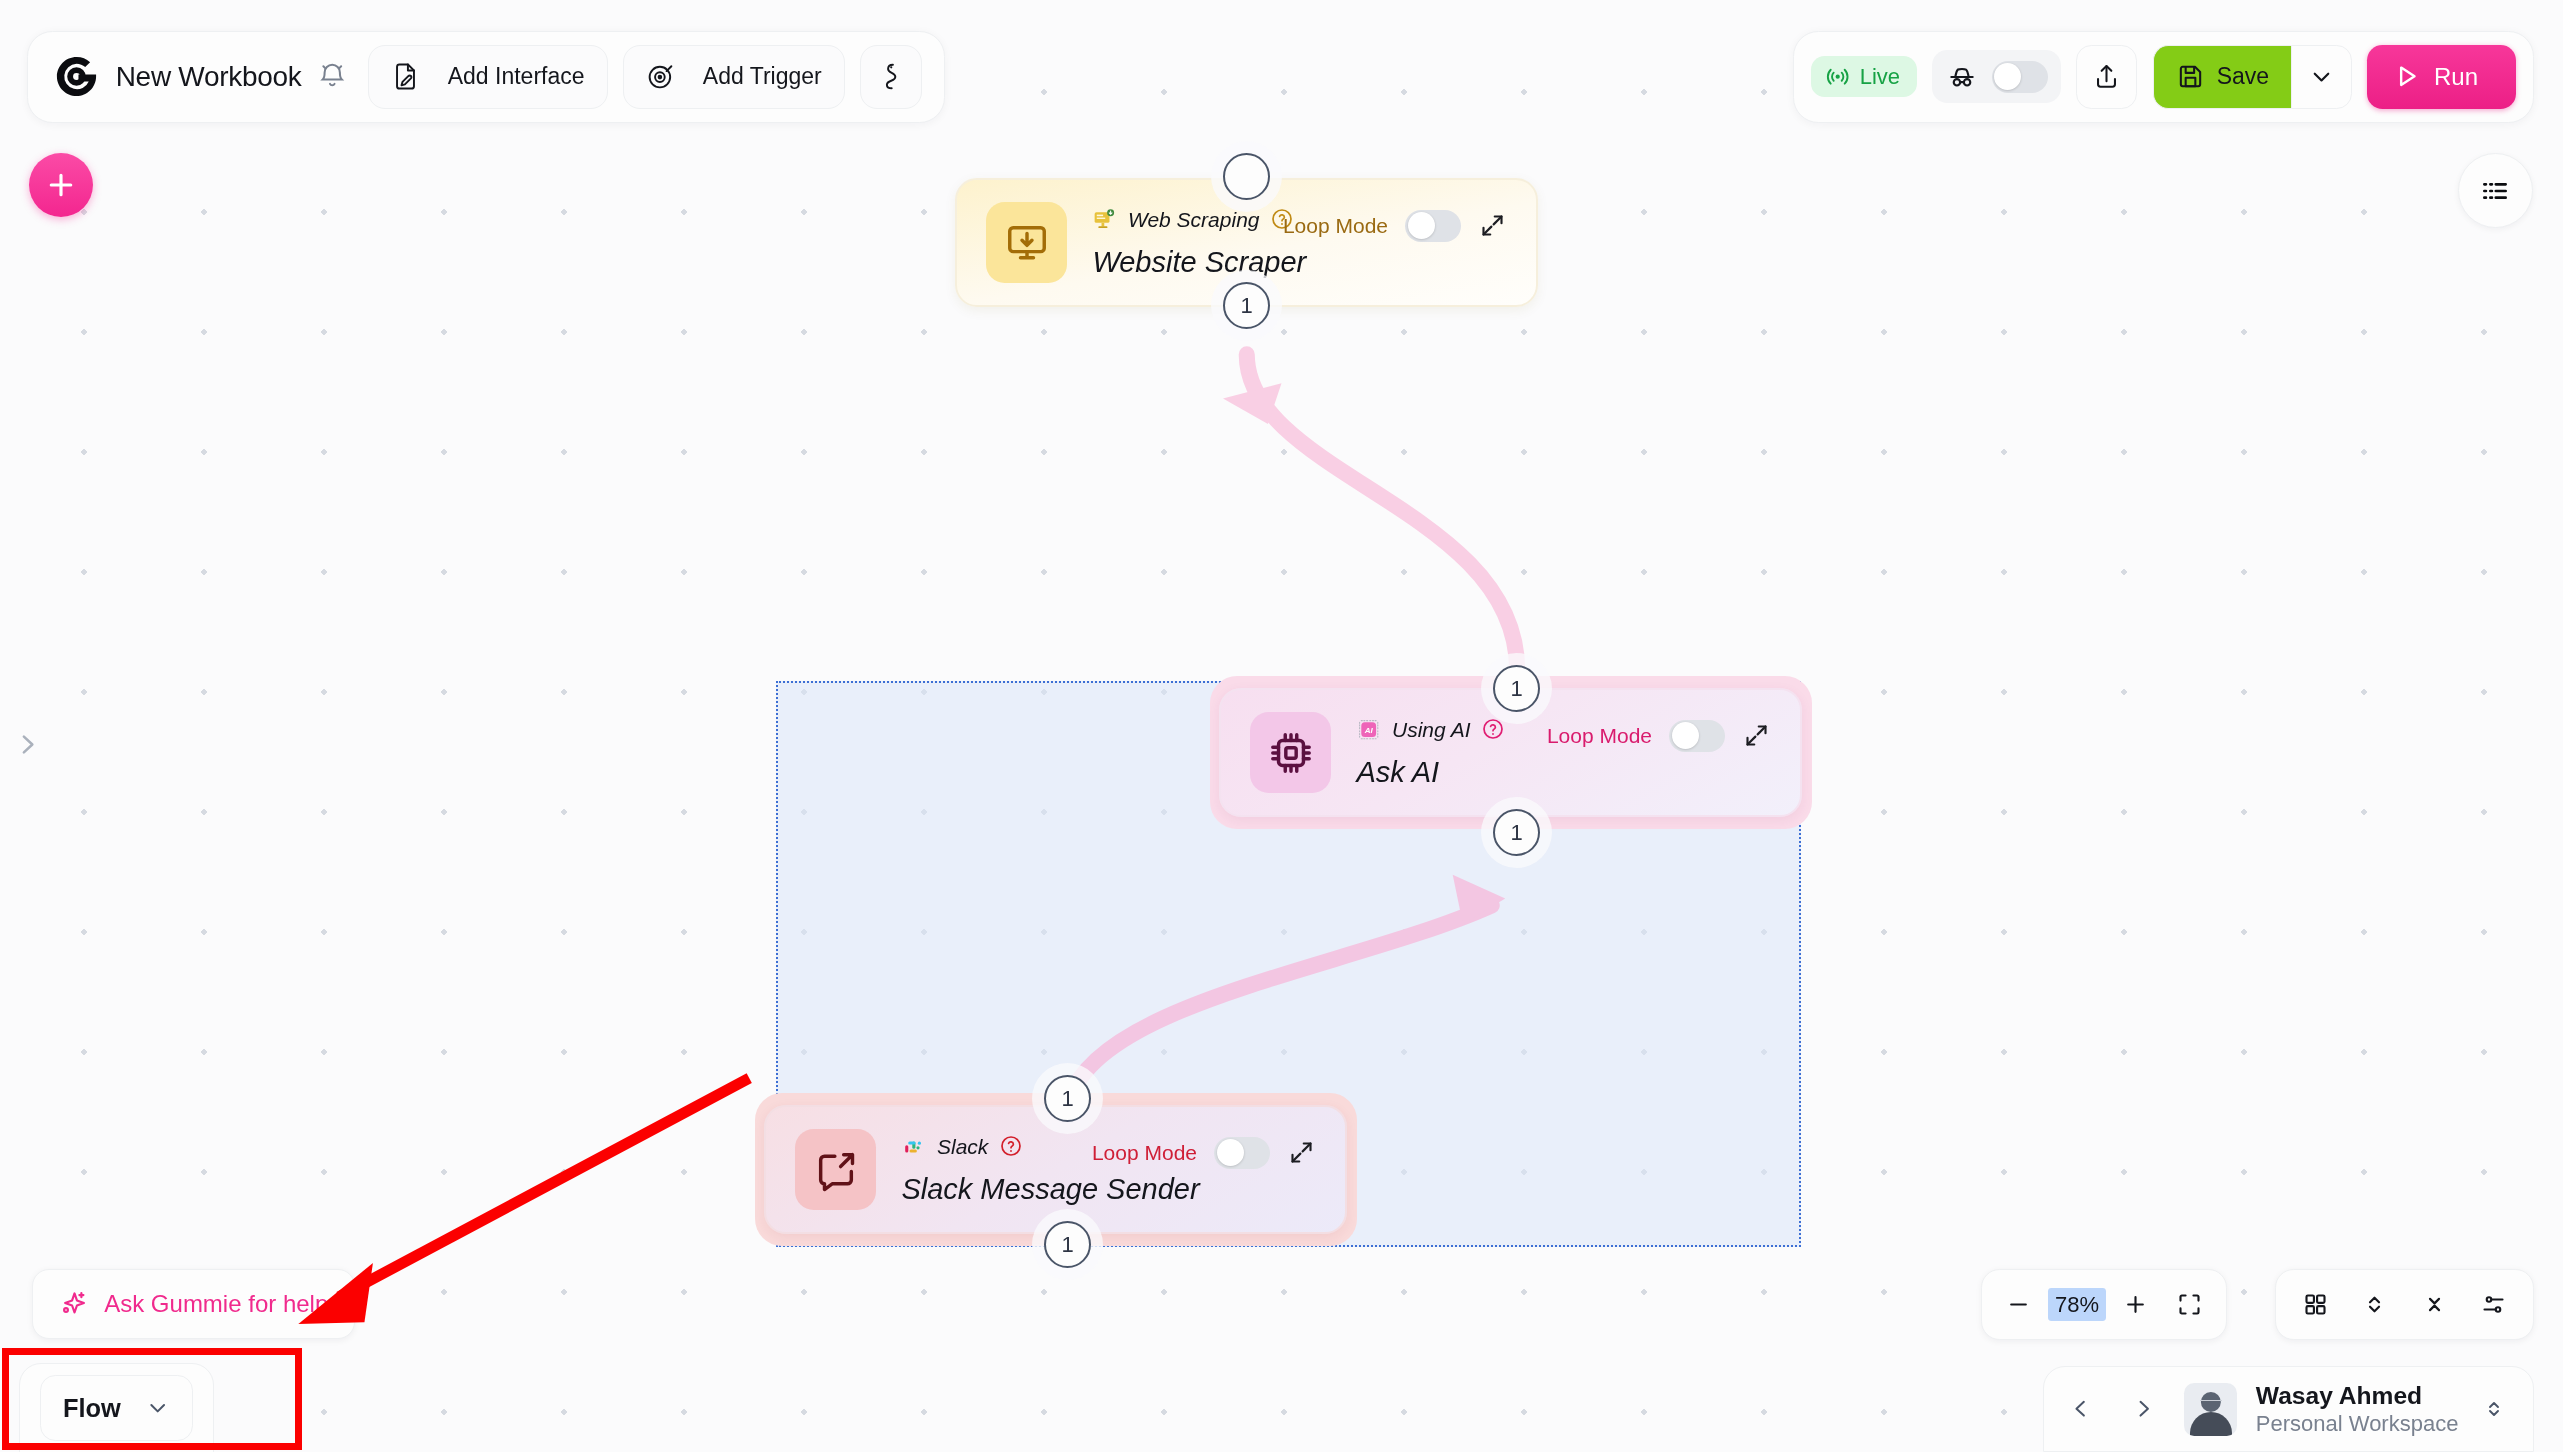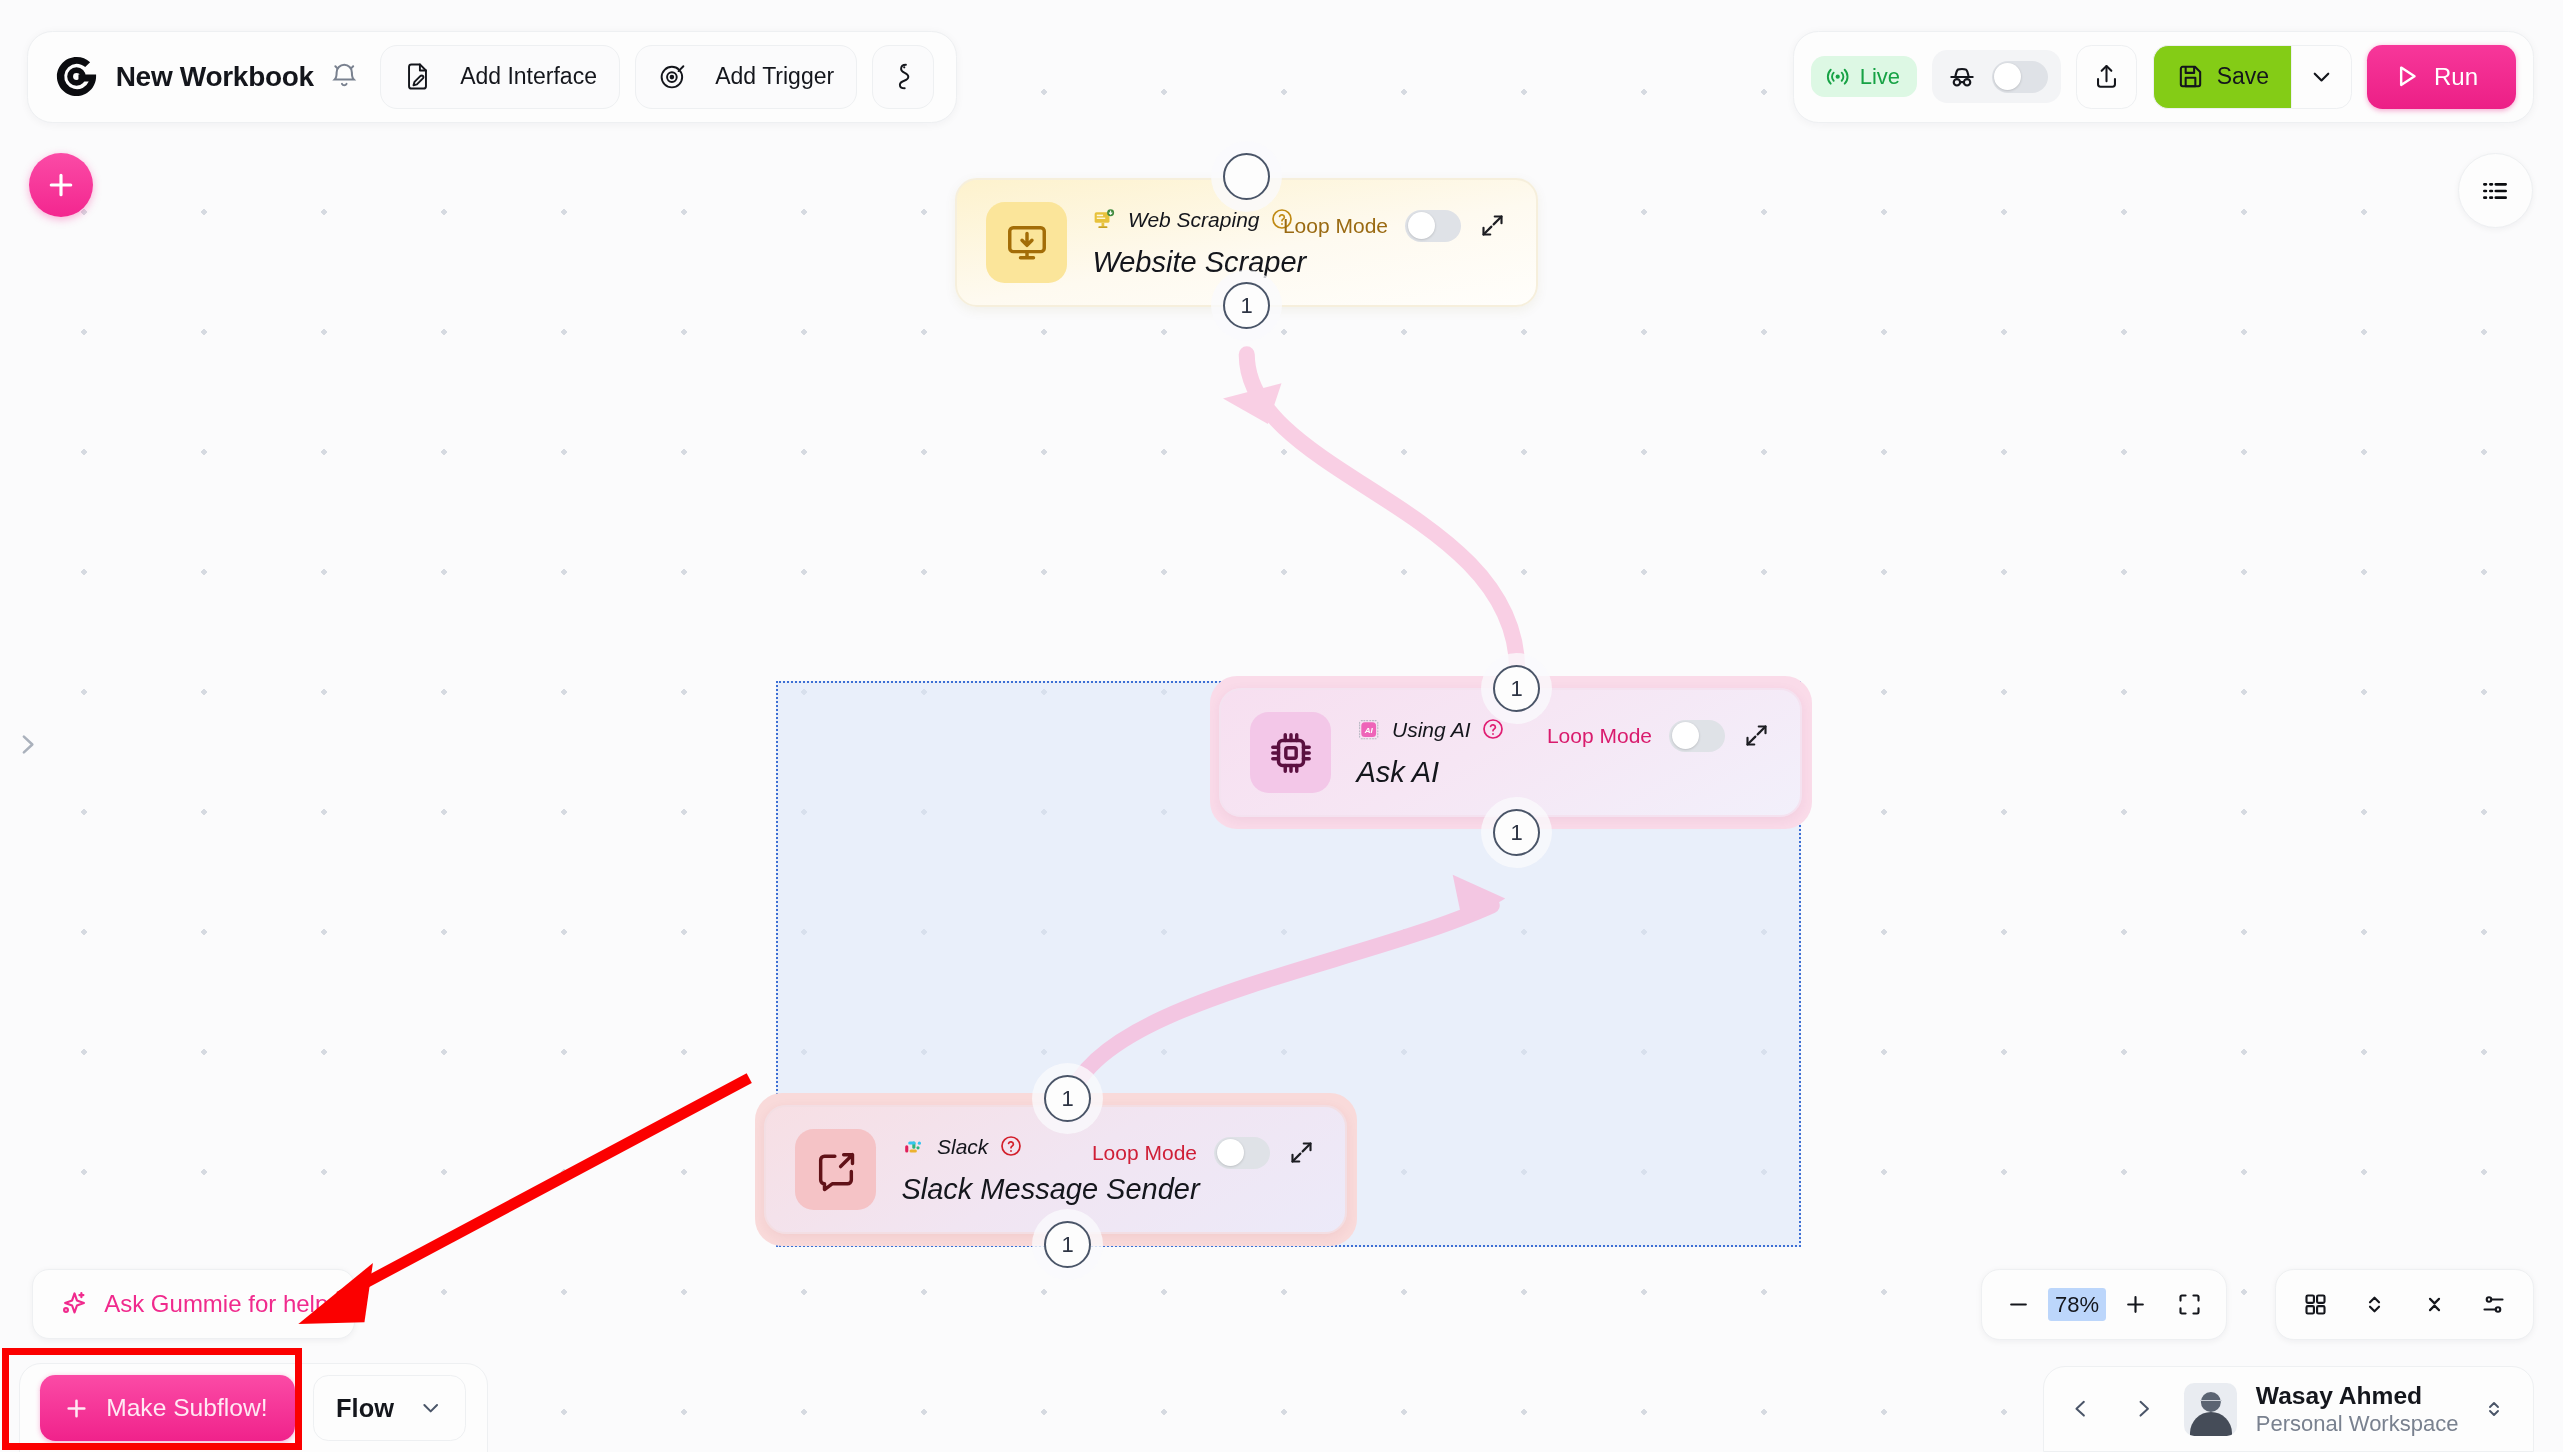--- a/index.html
+++ b/index.html
@@ -25,21 +25,21 @@
     display: flex; align-items: center;
     background: #fdfdfd;
     border: 1.3px solid #eef0f2;
     border-radius: 25.4px;
     padding: 0 22px 0 25.4px;
     gap: 15.3px;
     box-shadow: 0 1.7px 8.5px rgba(20,25,40,.045);
   }
   .brand-logo { width: 47px; height: 47px; flex: none; }
   .workbook-title {
-    font-size: 28px; font-weight: 700; color: #14161c;
+    font-size: 28px; font-weight: 400; color: #14161c;
     letter-spacing: -0.3px; white-space: nowrap;
   }
   .bell-btn {
     width: 34px; height: 34px; display: flex; align-items: center; justify-content: center;
     margin-left: -1.7px; margin-right: 3.4px;
   }
   .tb-btn {
     display: flex; align-items: center; gap: 28px;
     height: 64px; padding: 0 22px;
     background: #fbfbfc;
@@ -590,26 +590,20 @@
   <div class="gummie-btn">
     <svg width="30.5" height="30.5" viewBox="0 0 24 24" fill="none" stroke="#f02a8d" stroke-width="1.7" stroke-linejoin="round">
       <path d="M13 3.5 14.9 9 20.4 11 14.9 13 13 18.5 11.1 13 5.6 11 11.1 9z"></path>
       <circle cx="6.3" cy="16.6" r="1.5"></circle>
       <path d="M18.4 3.2v3.2M16.8 4.8h3.2" stroke-linecap="round"></path>
     </svg>
     <span>Ask Gummie for help</span>
   </div>
 
   <div class="bottom-bar">
-    <div class="subflow-btn">
-      <svg width="29" height="29" viewBox="0 0 24 24" fill="none" stroke="#ffe9f4" stroke-width="2.1" stroke-linecap="round">
-        <path d="M12 5.5v13M5.5 12h13"></path>
-      </svg>
-      <span>Make Subflow!</span>
-    </div>
     <div class="flow-select">
       <span>Flow</span>
       <svg width="25.4" height="25.4" viewBox="0 0 24 24" fill="none" stroke="#4a5568" stroke-width="1.9" stroke-linecap="round" stroke-linejoin="round">
         <path d="M6 9.5 12 15.5 18 9.5"></path>
       </svg>
     </div>
   </div>
 
   <div class="zoom-bar">
     <div class="zoom-ico-btn">

